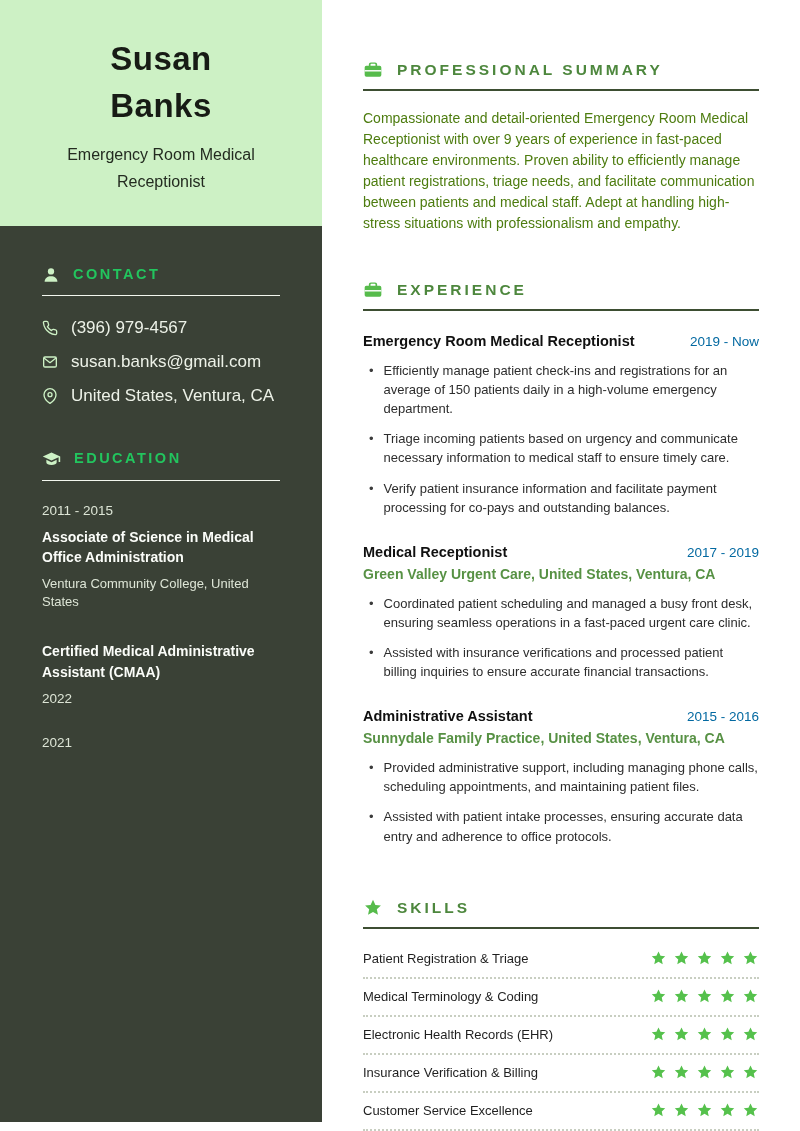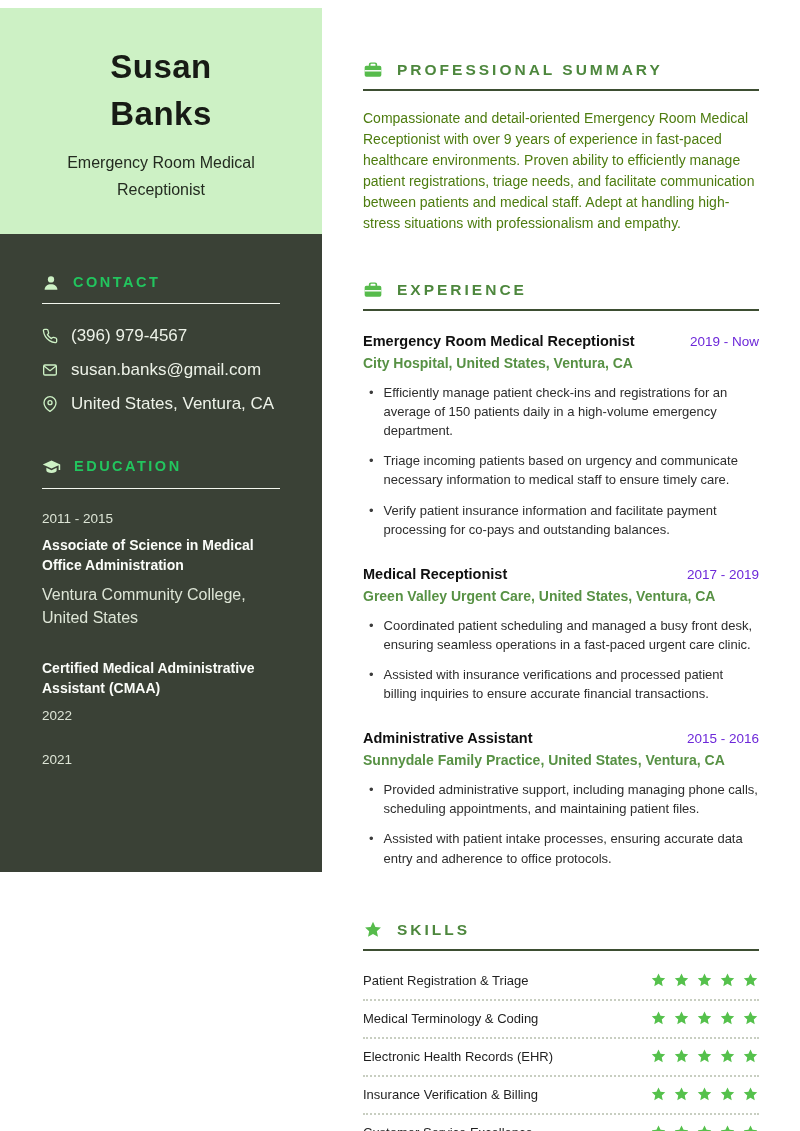--- a/index.html
+++ b/index.html
@@ -3,21 +3,21 @@
 <meta charset="utf-8">
 <style>
   html,body{margin:0;padding:0;}
   body{
     width:800px;height:1131px;position:relative;overflow:hidden;
     background:#ffffff;
     font-family:"Liberation Sans","DejaVu Sans",sans-serif;
     -webkit-font-smoothing:antialiased;
   }
   .sidebar{
-    position:absolute;left:0;top:8px;width:322px;height:864px;
+    position:absolute;left:0;top:0;width:322px;height:1122px;
     background:#3a4136;color:#eef3e9;box-sizing:border-box;
   }
   .header-block{
     background:#cdf1c5;height:226px;display:flex;flex-direction:column;
     justify-content:center;align-items:center;text-align:center;
     box-sizing:border-box;padding:6px 24px 0;
   }
   .name{
     font-size:33px;font-weight:700;color:#171b15;line-height:1.42;
     letter-spacing:.5px;max-width:200px;
@@ -39,39 +39,39 @@
   .contact-item{
     display:flex;align-items:center;gap:13px;font-size:17px;
     color:#edf2e8;margin-bottom:14px;
   }
   .contact-item .ico{color:#cdf1c5;display:flex;flex:0 0 auto;}
   .edu-list{margin-top:22px;}
   .edu-entry{margin-bottom:29px;}
   .edu-period{font-size:13.5px;color:#dde5d6;margin-bottom:9px;}
   .edu-period.below{margin-bottom:0;margin-top:9px;}
   .edu-degree{font-size:14px;font-weight:700;color:#fbfdf9;line-height:1.45;}
-  .edu-school{font-size:16px;color:#dde5d6;line-height:1.45;margin-top:7px;}
+  .edu-school{font-size:13px;color:#dde5d6;line-height:1.45;margin-top:7px;}
   .main{
     position:absolute;left:322px;top:0;width:478px;height:1131px;
     box-sizing:border-box;padding:60px 41px 0 41px;background:#ffffff;
   }
   .section-heading{
     display:flex;align-items:center;gap:14px;color:#4d873d;
     font-weight:700;font-size:15.5px;letter-spacing:3px;
   }
   .section-heading .ico{color:#56bb4b;display:flex;}
   .heading-rule{border-bottom:2px solid #3d4e32;margin-top:9px;}
   .summary-text{
     margin-top:17px;font-size:14px;color:#4d7c0f;line-height:1.5;
   }
   .experience-section{margin-top:46px;}
   .job{margin-top:22px;margin-bottom:27px;}
   .job-head{display:flex;justify-content:space-between;align-items:baseline;}
   .job-title{font-size:14.5px;font-weight:700;color:#101010;}
-  .job-period{font-size:13.5px;color:#6d28d9;white-space:nowrap;}
+  .job-period{font-size:13.5px;color:#0369a1;white-space:nowrap;}
   .job-company{margin-top:6px;font-size:14px;font-weight:700;color:#579144;}
   .job-bullets{margin:12px 0 0;padding:0;list-style:none;}
   .job-bullets li{
     display:flex;gap:10px;font-size:13px;color:#2d2d2d;
     line-height:1.47;margin-bottom:11px;padding-left:6px;
   }
   .bullet-dot{color:#3c3c3c;flex:0 0 auto;}
   .skills-section{margin-top:52px;}
   .skills-list{margin-top:12px;}
   .skill-row{
@@ -185,21 +185,20 @@
       </span>
       <span>EXPERIENCE</span>
     </div>
     <div class="heading-rule"></div>
     <div>
   <div class="job">
     <div class="job-head">
       <span class="job-title">Emergency Room Medical Receptionist</span>
       <span class="job-period">2019 - Now</span>
     </div>
-    <div class="job-company">City Hospital, United States, Ventura, CA</div>
     <ul class="job-bullets">
   <li>
     <span class="bullet-dot">•</span>
     <span>Efficiently manage patient check-ins and registrations for an average of 150 patients daily in a high-volume emergency department.</span>
   </li>
 
   <li>
     <span class="bullet-dot">•</span>
     <span>Triage incoming patients based on urgency and communicate necessary information to medical staff to ensure timely care.</span>
   </li>

